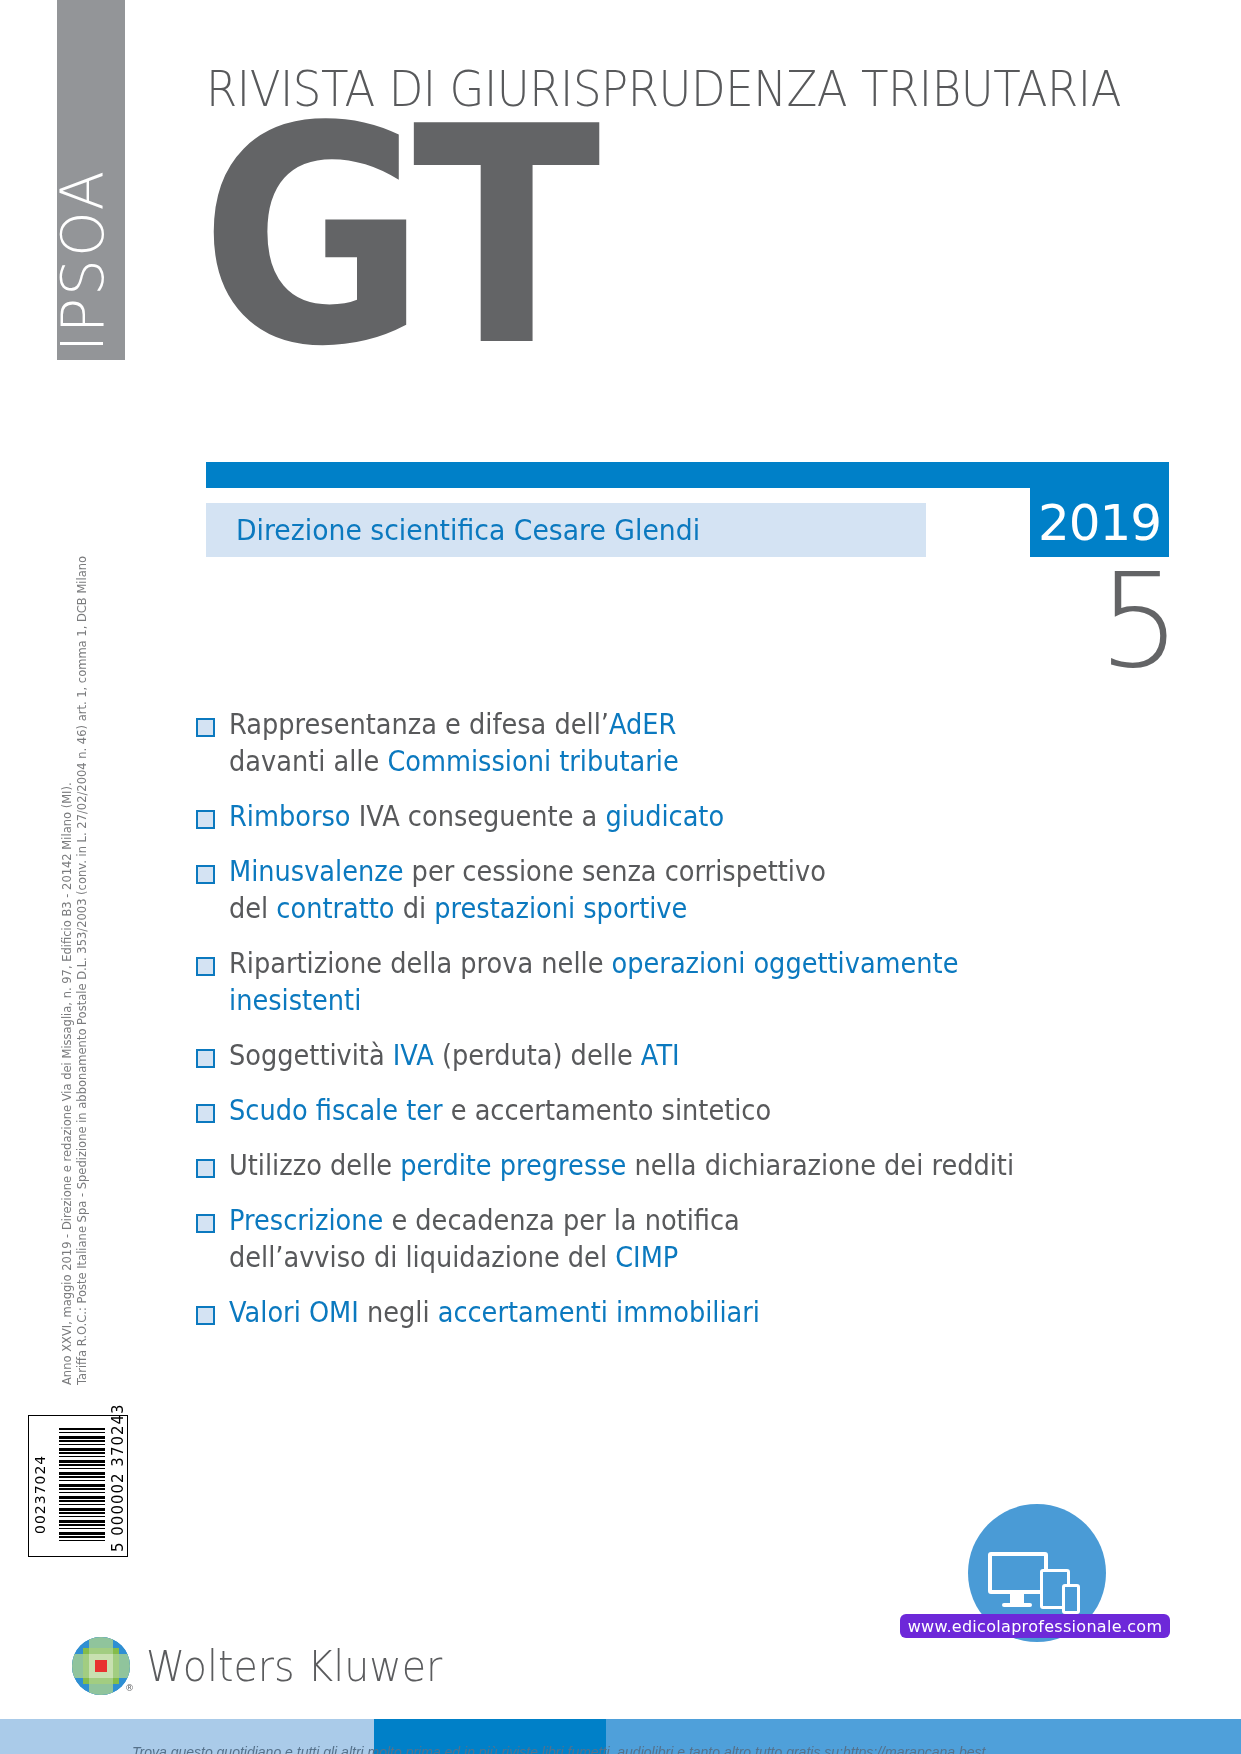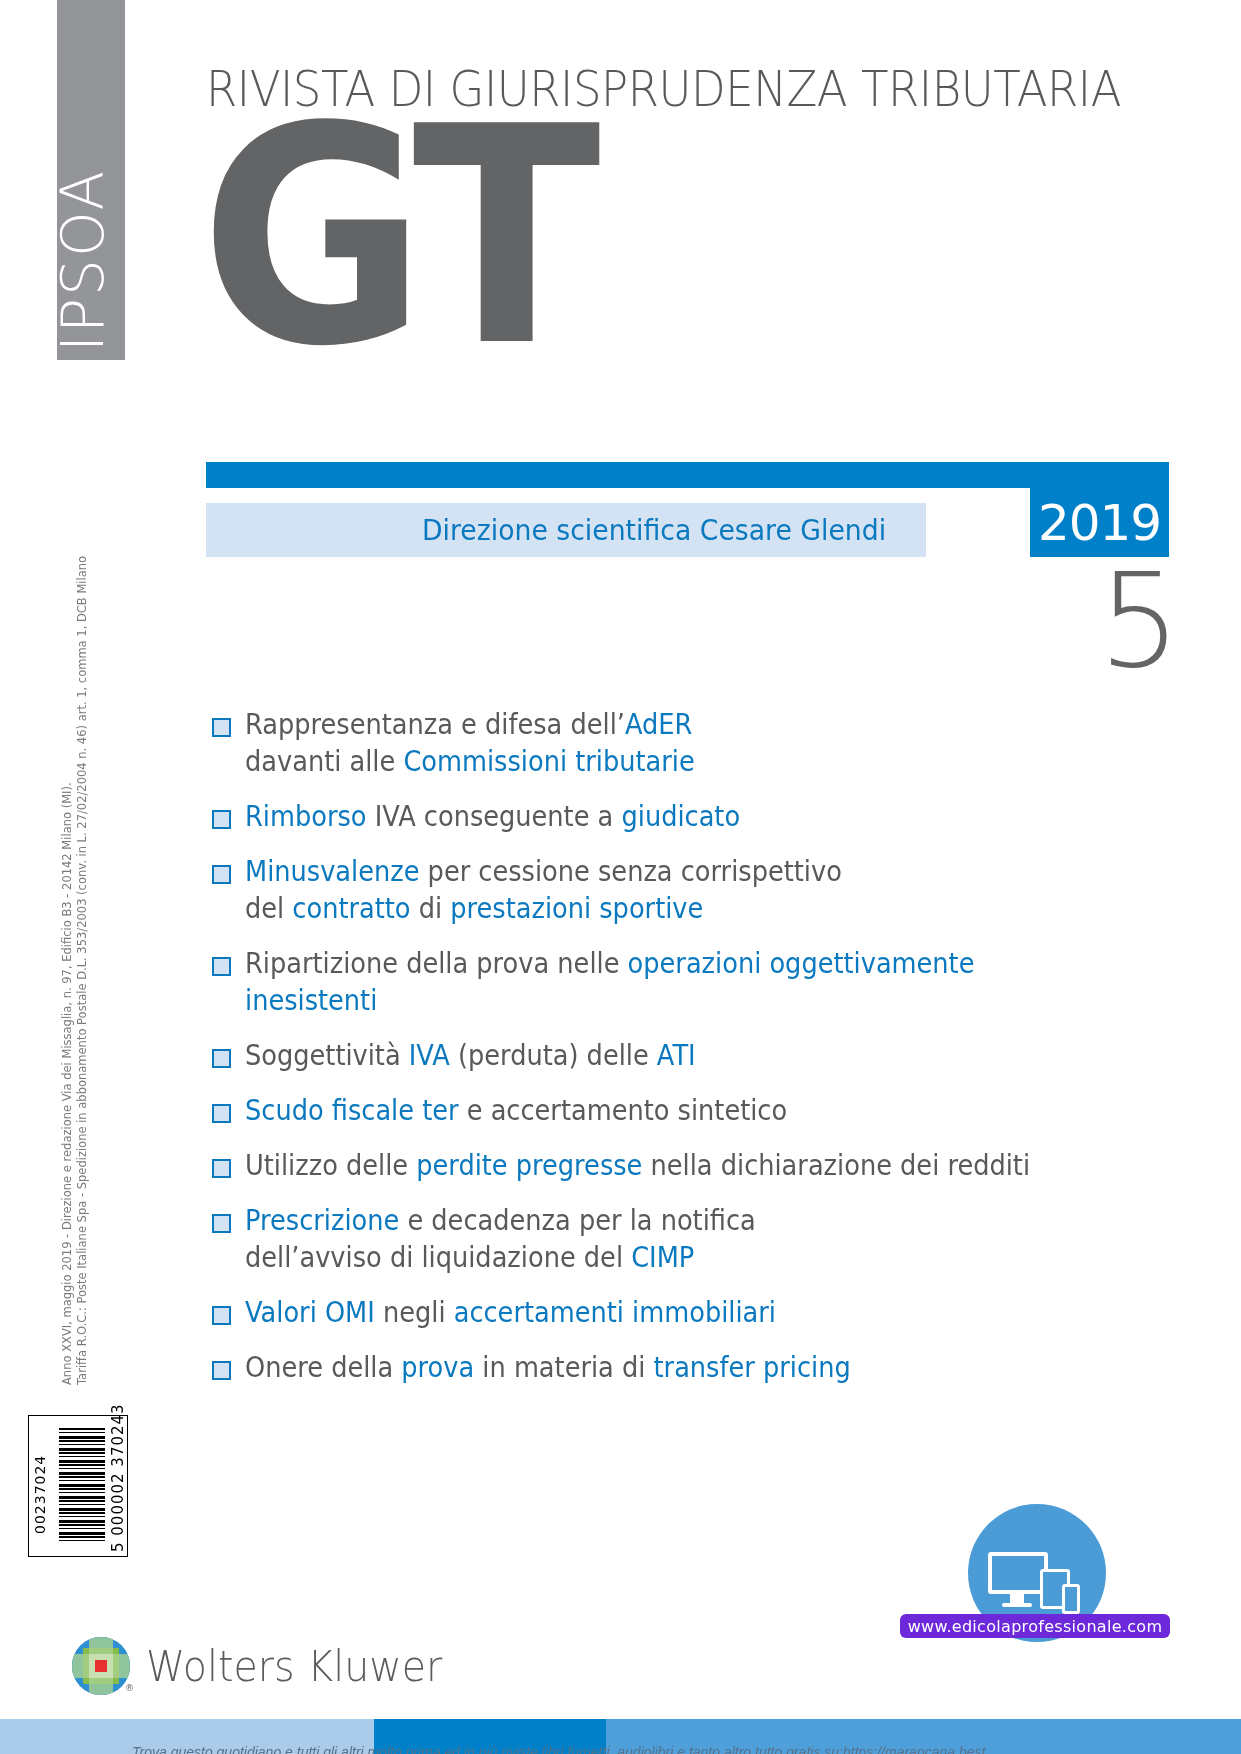--- a/index.html
+++ b/index.html
@@ -4,24 +4,24 @@
 <style>
   * { margin:0; padding:0; box-sizing:border-box; }
   body { width:1241px; height:1754px; background:#ffffff; position:relative; overflow:hidden; font-family:"DejaVu Sans", sans-serif; color:#656668; }
   .ipsoa-band { position:absolute; left:57px; top:0; width:68px; height:360px; background:#939598; }
   .ipsoa-text { position:absolute; left:57px; top:0; width:68px; height:360px; }
   .ipsoa-text span { position:absolute; left:50%; bottom:8px; transform-origin:left bottom; transform:translateX(26px) rotate(-90deg); color:#fff; font-size:58px; font-weight:300; letter-spacing:2px; white-space:nowrap; font-family:"DejaVu Sans", sans-serif; }
   .rivista { position:absolute; left:206px; top:60px; font-size:50px; color:#58595b; letter-spacing:-0.5px; font-weight:300; white-space:nowrap; font-family:"DejaVu Sans", sans-serif; transform:scaleX(0.9); transform-origin:left top; }
   .gt { position:absolute; left:200px; top:88px; font-size:300px; font-weight:bold; color:#636466; letter-spacing:-10px; line-height:1; font-family:"DejaVu Sans", sans-serif; transform:scaleX(0.92); transform-origin:left top; }
   .blue-bar { position:absolute; left:206px; top:462px; width:963px; height:26px; background:#0080c8; }
   .year-box { position:absolute; left:1030px; top:488px; width:139px; height:69px; background:#0080c8; color:#fff; font-size:50px; font-weight:normal; display:flex; align-items:center; justify-content:center; letter-spacing:-1px; }
-  .direzione-band { position:absolute; left:206px; top:503px; width:720px; height:54px; background:#d4e3f3; display:flex; align-items:center; padding-left:30px;justify-content:flex-end; }
+  .direzione-band { position:absolute; left:206px; top:503px; width:720px; height:54px; background:#d4e3f3; display:flex; align-items:center; padding-left:30px; }
   .direzione-band span { color:#0b79bf; font-size:29px; font-family:"DejaVu Sans", sans-serif; transform:scaleX(0.92); transform-origin:left center; white-space:nowrap; }
   .issue-num { position:absolute; right:60px; top:556px; font-size:130px; color:#636466; font-weight:300; line-height:1; }
-  .toc { position:absolute; left:212px; top:706px; width:900px; }
+  .toc { position:absolute; left:196px; top:706px; width:900px; }
   .toc-item { position:relative; padding-left:33px; font-size:28.5px; line-height:37px; margin-bottom:18px; color:#58595b; white-space:nowrap; }
   .toc-item .box { position:absolute; left:0; top:12px; width:19px; height:19px; background:#d4e3f3; border:2px solid #0b79bf; }
   .toc-item .hl { color:#0b79bf; }
   .toc-line { display:block; transform:scaleX(0.9); transform-origin:left center; }
   .side-text { position:absolute; left:60px; top:1385px; transform-origin:left top; transform:rotate(-90deg); font-size:11.5px; color:#7a7b7d; line-height:15px; white-space:nowrap; }
   .barcode { position:absolute; left:28px; top:1415px; width:100px; height:142px; border:1px solid #000; background:#fff; }
   .barcode .num1 { position:absolute; left:3px; top:118px; transform-origin:left top; transform:rotate(-90deg); font-size:14px; color:#000; white-space:nowrap; letter-spacing:1px; }
   .barcode .num2 { position:absolute; left:80px; top:136px; transform-origin:left top; transform:rotate(-90deg); font-size:15px; color:#000; white-space:nowrap; letter-spacing:1px; }
   .barcode .bars { position:absolute; left:30px; top:12px; width:46px; height:114px; background:repeating-linear-gradient(to bottom, #000 0 2px, #fff 2px 4px, #000 4px 5px, #fff 5px 8px, #000 8px 11px, #fff 11px 12px); }
   .online { position:absolute; left:900px; top:1504px; width:270px; height:135px; }
@@ -94,24 +94,20 @@
     </div>
     <div class="toc-item">
       <span class="box"></span>
       <span class="toc-line"><span class="hl">Prescrizione</span><span> e decadenza per la notifica</span></span>
       <span class="toc-line"><span>dell’avviso di liquidazione del </span><span class="hl">CIMP</span></span>
     </div>
     <div class="toc-item">
       <span class="box"></span>
       <span class="toc-line"><span class="hl">Valori OMI</span><span> negli </span><span class="hl">accertamenti immobiliari</span></span>
     </div>
-    <div class="toc-item">
-      <span class="box"></span>
-      <span class="toc-line"><span>Onere della </span><span class="hl">prova</span><span> in materia di </span><span class="hl">transfer pricing</span></span>
-    </div>
   </div>
 
 <div class="side-text">
   <div>Anno XXVI, maggio 2019 - Direzione e redazione Via dei Missaglia, n. 97, Edificio B3 - 20142 Milano (MI).</div>
   <div>Tariffa R.O.C.: Poste Italiane Spa - Spedizione in abbonamento Postale D.L. 353/2003 (conv. in L. 27/02/2004 n. 46) art. 1, comma 1, DCB Milano</div>
 </div>
 
 <div class="barcode">
   <div class="bars"></div>
   <div class="num1">00237024</div>

